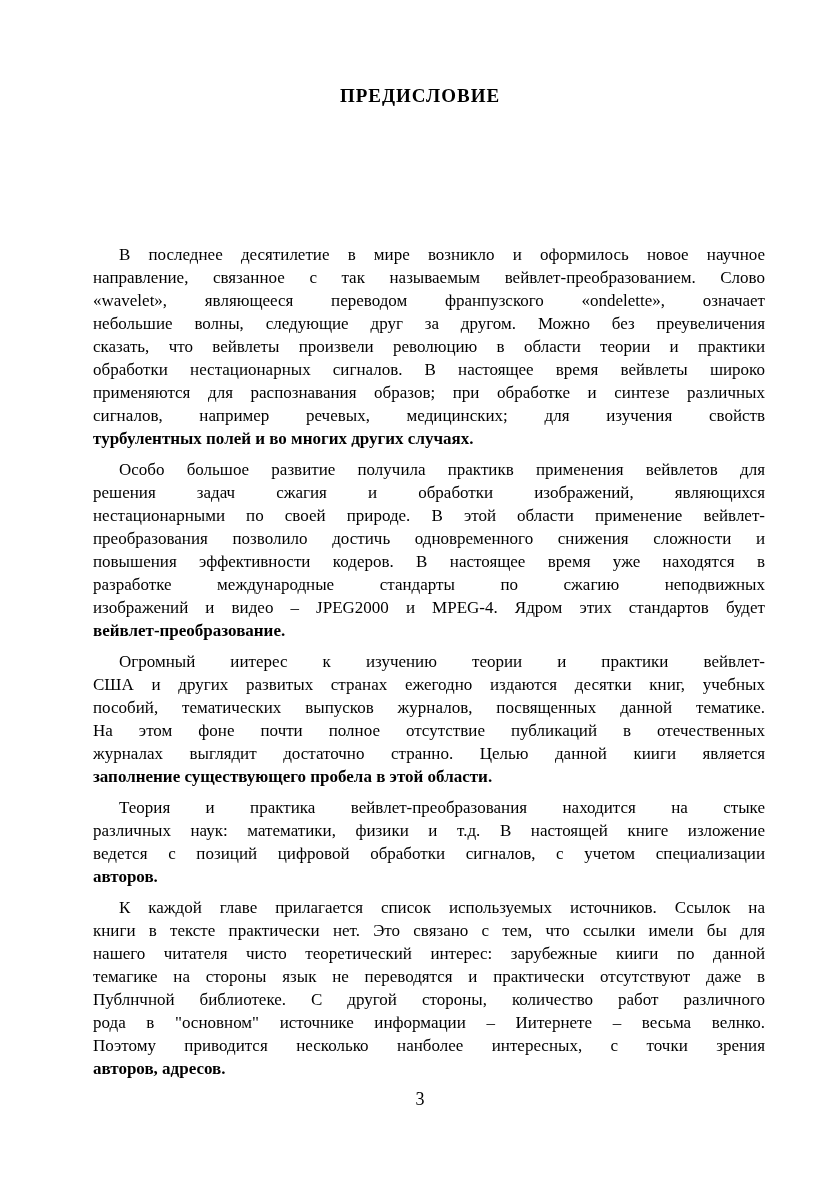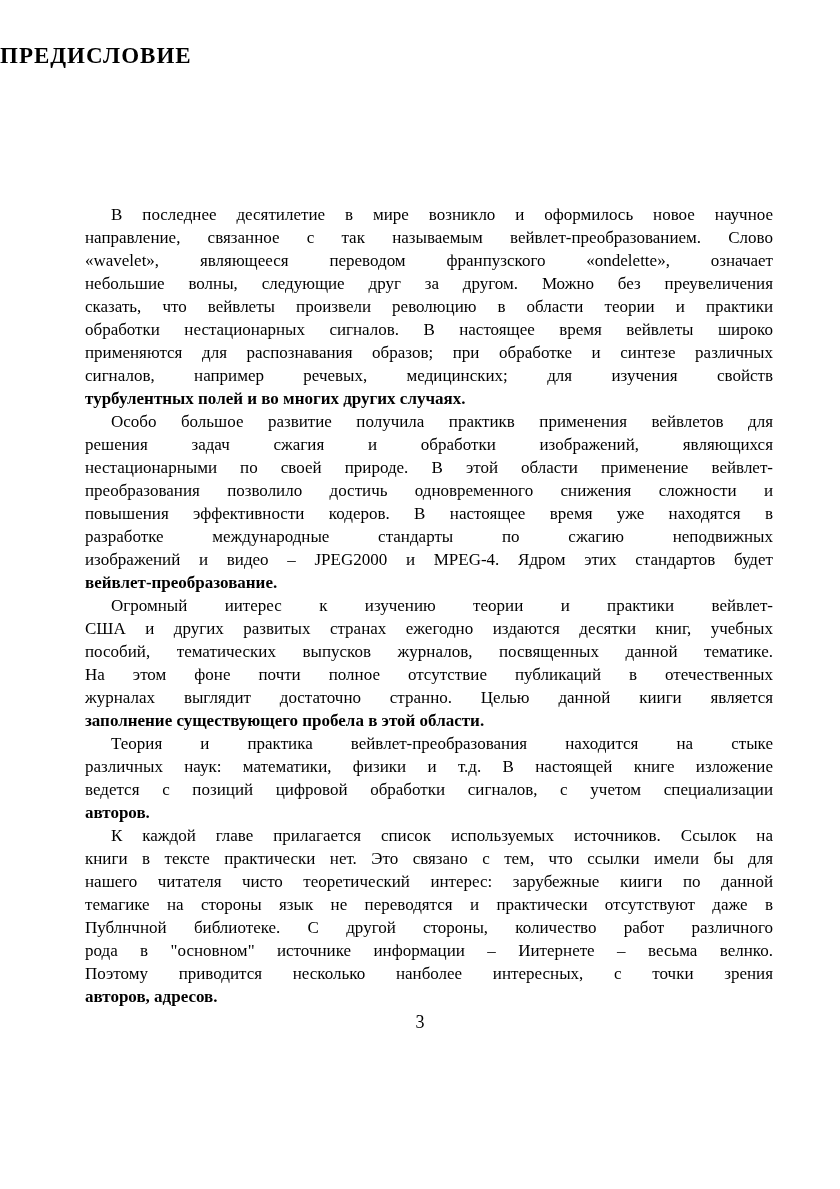--- a/index.html
+++ b/index.html
@@ -11,34 +11,35 @@
     position: relative;
     width: 840px;
     height: 1189px;
     background: #ffffff;
     color: #000000;
     font-family: "Liberation Serif", "DejaVu Serif", serif;
     overflow: hidden;
     box-sizing: border-box;
   }
   .title {
-    padding-top: 44px;
+    padding-top: 84px;
+    text-align: center;
     font-weight: bold;
-    font-size: 23px;
+    font-size: 19px;
     letter-spacing: 1px;
     line-height: 23px;
   }
   .body-text {
     margin: 136px 67px 0 85px;
     width: 688px;
     font-size: 17px;
     line-height: 23px;
   }
   .paragraph {
-    margin: 0;
+    margin: 8px;
     padding: 0;
   }
   .line {
     text-align: justify;
     text-align-last: justify;
   }
   .line.para-first {
     text-indent: 26px;
   }
   .line.para-last {

